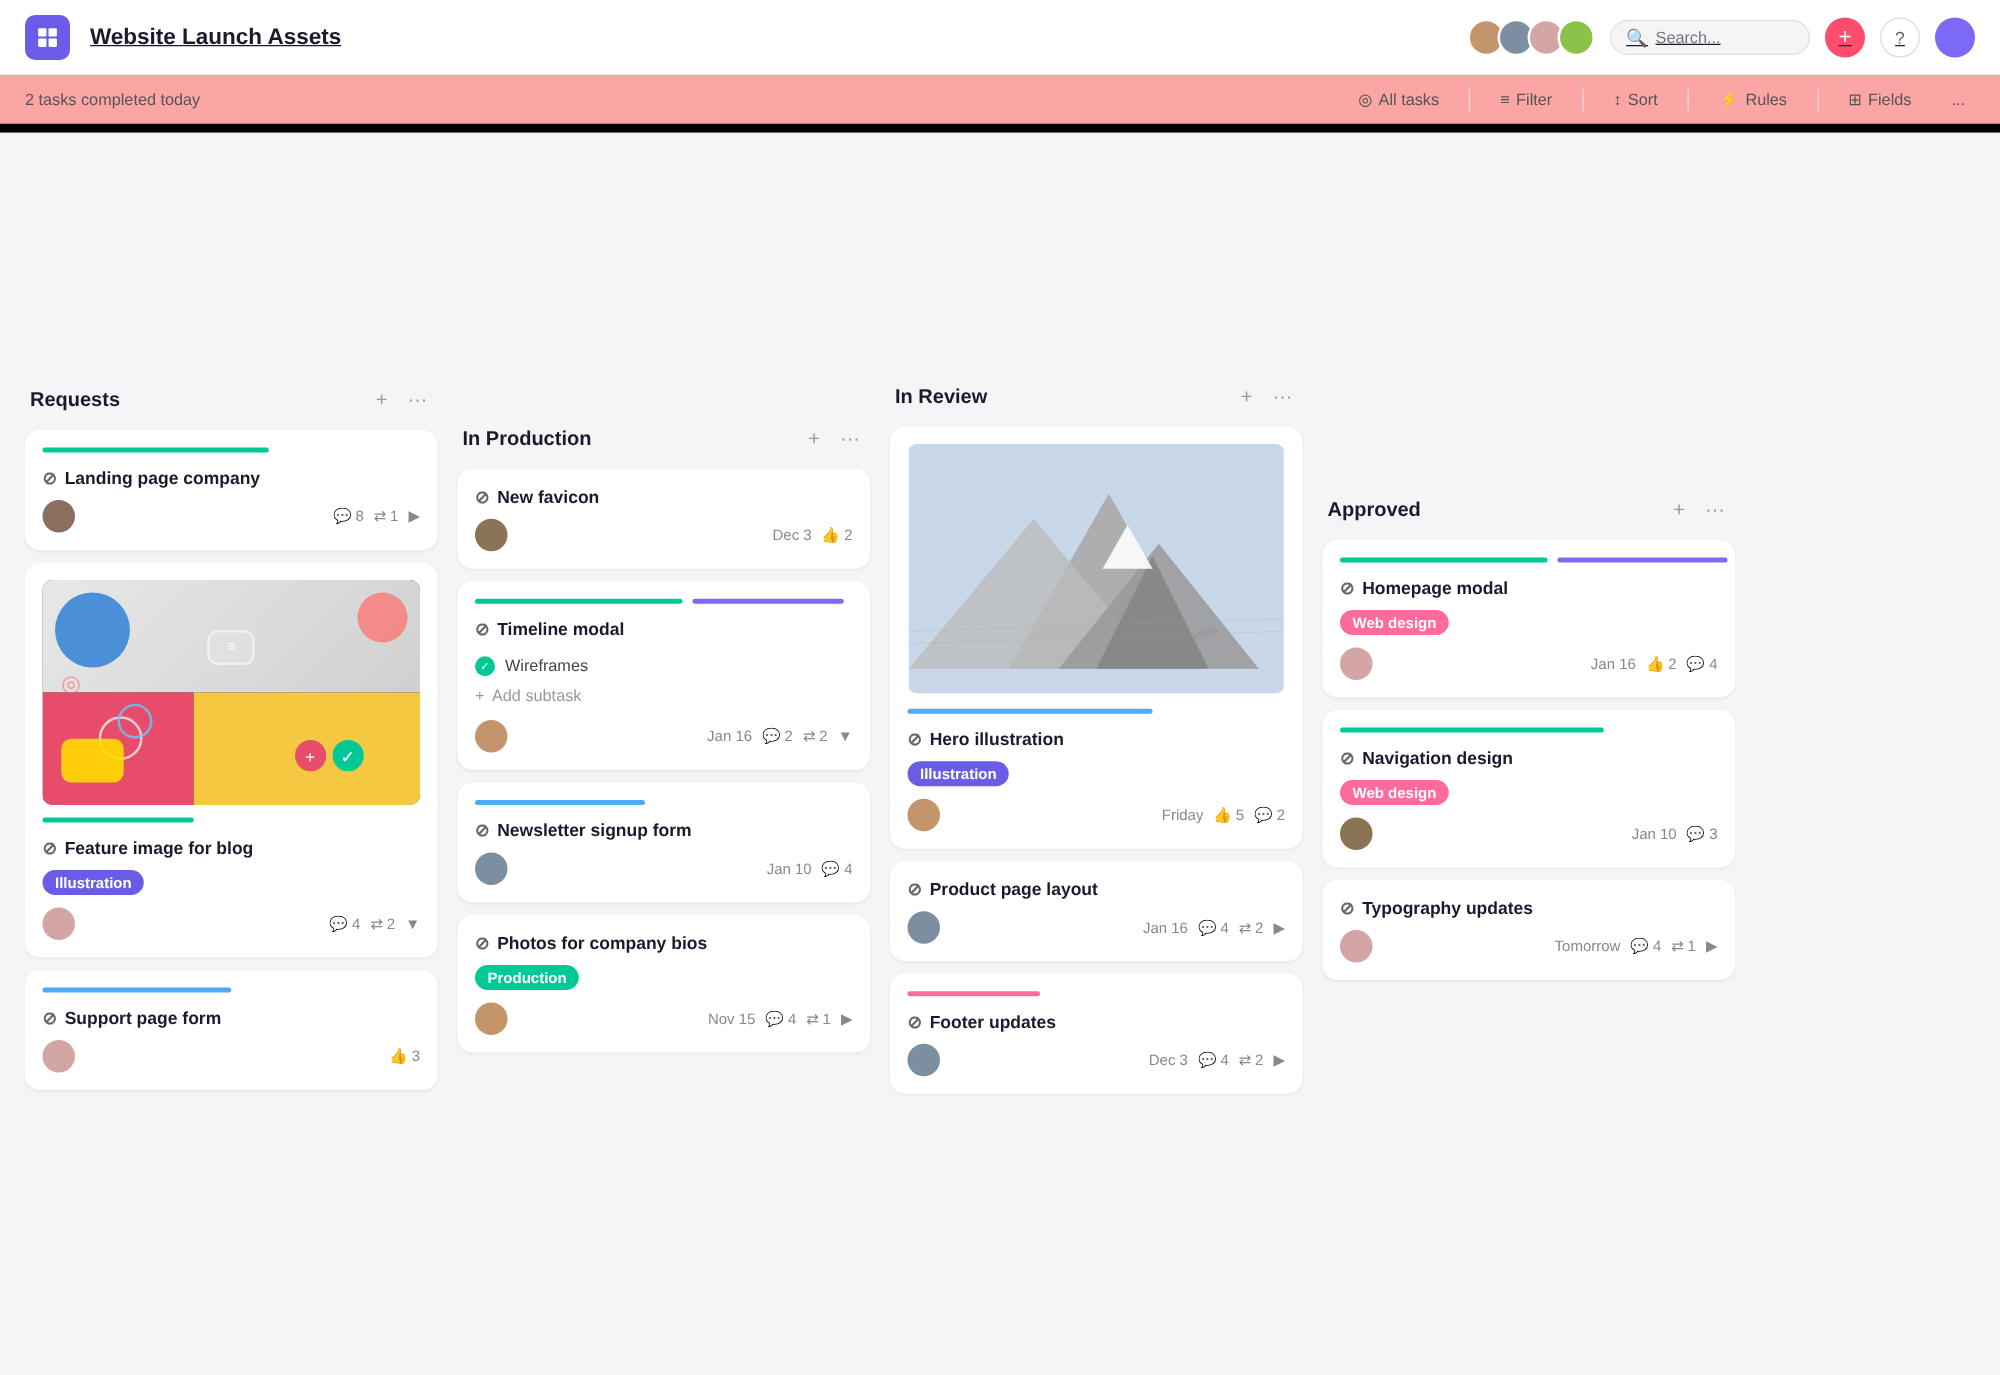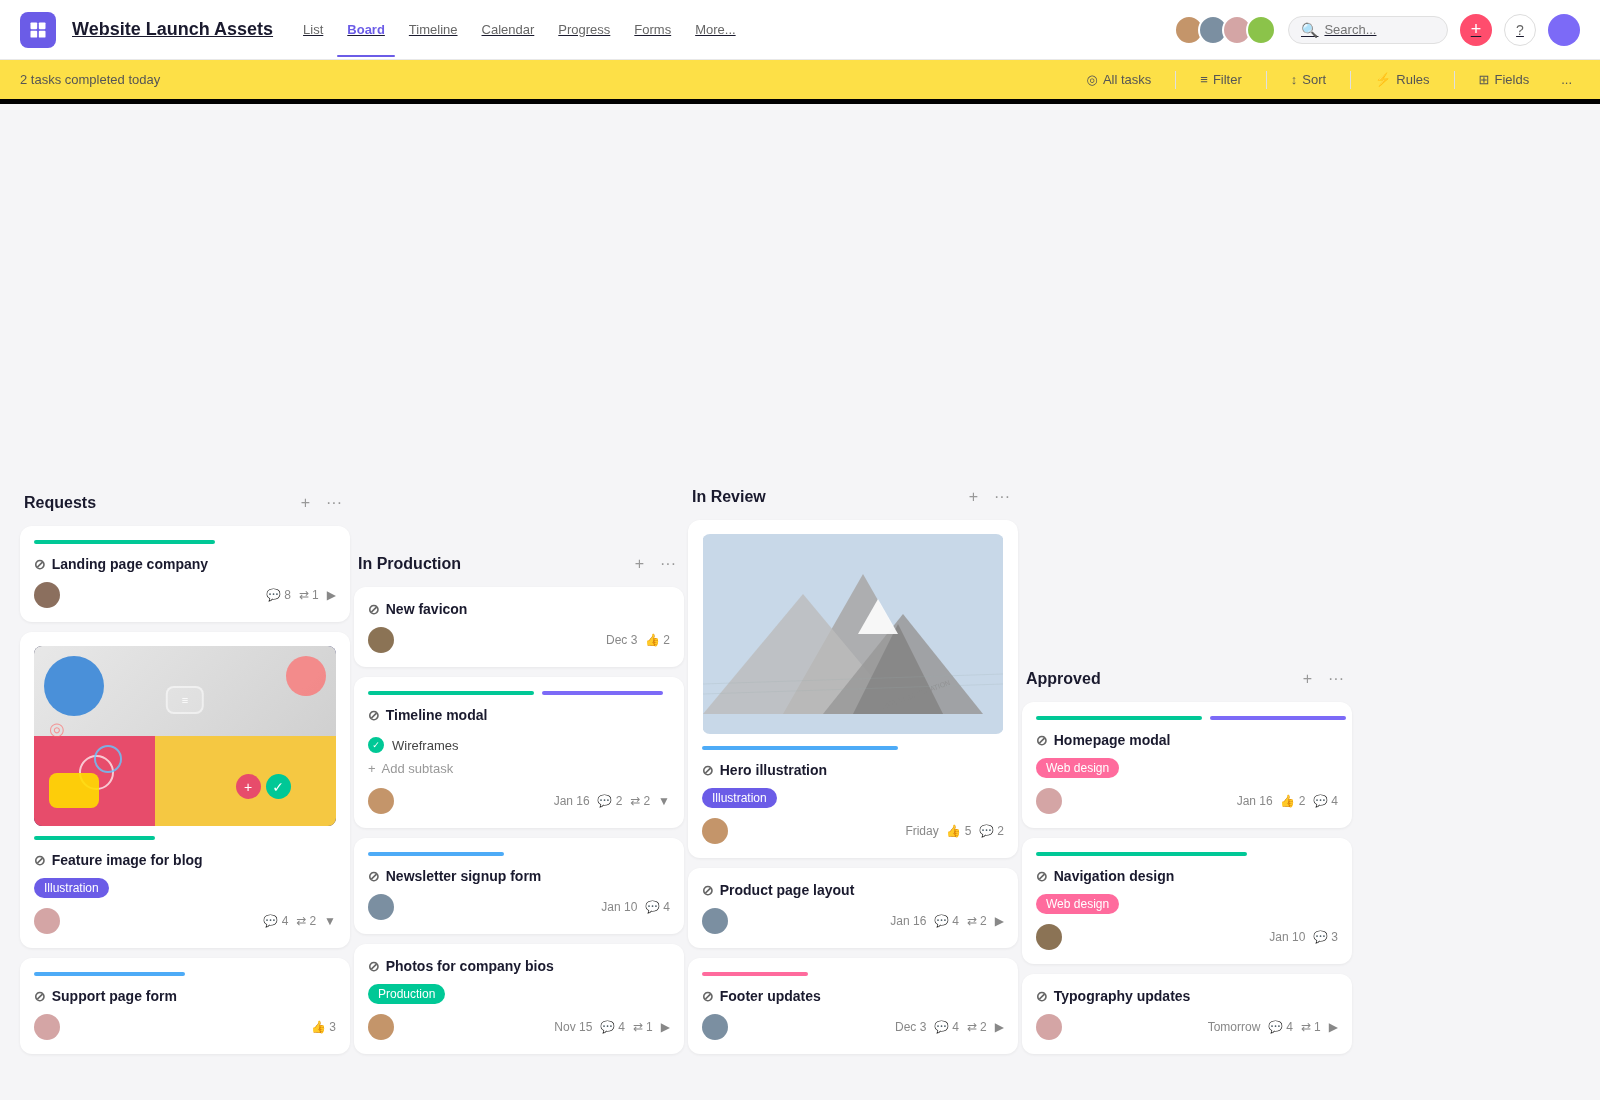--- a/index.html
+++ b/index.html
@@ -18,46 +18,46 @@
     .avatars { display: flex; }
     .avatar { width: 30px; height: 30px; border-radius: 50%; border: 2px solid #fff; margin-left: -6px; overflow: hidden; background: #ccc; }
     .avatar:first-child { margin-left: 0; }
     .search-box { display: flex; align-items: center; background: #f5f5f7; border: 1px solid #e0e0e0; border-radius: 20px; padding: 5px 12px; gap: 6px; width: 160px; }
     .search-box input { background: none; border: none; outline: none; font-size: 13px; color: #1d4ed8; width: 100%; }
     .btn-add { width: 32px; height: 32px; background: #ff4d6d; border-radius: 50%; display: flex; align-items: center; justify-content: center; cursor: pointer; color: white; font-size: 18px; font-weight: 300; border: none; }
     .btn-help { width: 32px; height: 32px; border-radius: 50%; border: 1px solid #ddd; background: white; display: flex; align-items: center; justify-content: center; cursor: pointer; font-size: 14px; color: #666; }
     .user-avatar { width: 32px; height: 32px; border-radius: 50%; background: #7c6af7; border: none; cursor: pointer; }
 
     
-    .toolbar { background: #fde047; padding: 8px 20px; border-bottom: 5px solid #000000; display: flex; align-items: center; justify-content: space-between; }
+    .toolbar { background: #fca5a5; padding: 8px 20px; border-bottom: 7px solid #000000; display: flex; align-items: center; justify-content: space-between; }
     .tasks-completed { font-size: 13px; color: #555; }
     .toolbar-right { display: flex; align-items: center; gap: 16px; }
     .toolbar-btn { display: flex; align-items: center; gap: 5px; font-size: 13px; color: #555; cursor: pointer; padding: 4px 8px; border-radius: 4px; }
     .toolbar-divider { width: 1px; height: 18px; background: #e0e0e0; }
 
     
-    .board { display: flex; gap: 4px; padding: 20px; overflow-x: auto; min-height: calc(100vh - 120px); align-items: flex-end; }
+    .board { display: flex; gap: 16px; padding: 20px; overflow-x: auto; min-height: calc(100vh - 120px); align-items: center; }
 
     
     .column { width: 330px; flex-shrink: 0; }
     .column-header { display: flex; align-items: center; margin-bottom: 12px; padding: 0 4px; }
     .column-title { font-size: 16px; font-weight: 700; color: #1a1a2e; flex: 1; }
     .column-actions { display: flex; align-items: center; gap: 8px; }
     .col-btn { background: none; border: none; cursor: pointer; color: #999; font-size: 16px; padding: 2px 4px; display: flex; align-items: center; }
 
     
     .card { background: #fff; border-radius: 12px; padding: 14px; margin-bottom: 10px; box-shadow: 0 1px 3px rgba(0,0,0,0.06); cursor: pointer; }
     .card-progress-bar { height: 4px; border-radius: 2px; margin-bottom: 12px; }
     .card-title { font-size: 14px; font-weight: 600; color: #1a1a2e; margin-bottom: 10px; display: flex; align-items: center; gap: 6px; }
     .card-title .check-icon { color: #666; }
     .card-footer { display: flex; align-items: center; justify-content: space-between; }
     .card-avatar { width: 26px; height: 26px; border-radius: 50%; background: #ccc; overflow: hidden; }
     .card-meta { display: flex; align-items: center; gap: 8px; color: #888; font-size: 12px; }
     .meta-item { display: flex; align-items: center; gap: 3px; }
-    .tag { display: inline-block; padding: 3px 10px; border-radius: 20px; font-size: 12px; font-weight: 400; margin-bottom: 10px; }
+    .tag { display: inline-block; padding: 3px 10px; border-radius: 20px; font-size: 12px; font-weight: 700; margin-bottom: 10px; }
     .tag-illustration { background: #6b5ce7; color: white; }
     .tag-webdesign { background: #ff6b9d; color: white; }
     .tag-photography { background: #00c896; color: white; }
 
     
     .card-image { width: 100%; height: 180px; border-radius: 8px; margin-bottom: 10px; overflow: hidden; position: relative; }
     .design-preview { width: 100%; height: 100%; background: linear-gradient(135deg, #1a1a3e 0%, #2d2d6b 50%); position: relative; overflow: hidden; }
 
     
     .mountain-card-img { width: 100%; height: 200px; border-radius: 8px; overflow: hidden; margin-bottom: 12px; }
@@ -83,29 +83,20 @@
 <div class="header">
   <div class="app-icon">
     <svg viewBox="0 0 24 24">
         <rect x="3" y="3" width="8" height="8" rx="1"></rect>
         <rect x="13" y="3" width="8" height="8" rx="1"></rect>
         <rect x="3" y="13" width="8" height="8" rx="1"></rect>
         <rect x="13" y="13" width="8" height="8" rx="1"></rect>
       </svg>
   </div>
   <div class="project-title">Website Launch Assets</div>
-  <nav class="nav-tabs">
-    <a class="nav-tab">List</a>
-    <a class="nav-tab active">Board</a>
-    <a class="nav-tab">Timeline</a>
-    <a class="nav-tab">Calendar</a>
-    <a class="nav-tab">Progress</a>
-    <a class="nav-tab">Forms</a>
-    <a class="nav-tab">More...</a>
-  </nav>
   <div class="header-right">
     <div class="avatars">
       <div class="avatar" style="background:#c4956a;"></div>
       <div class="avatar" style="background:#7b8fa1;"></div>
       <div class="avatar" style="background:#d4a5a5;"></div>
       <div class="avatar" style="background:#8bc34a;"></div>
     </div>
     <div class="search-box">
       <span>🔍</span>
       <input type="text" placeholder="Search..." style="">

